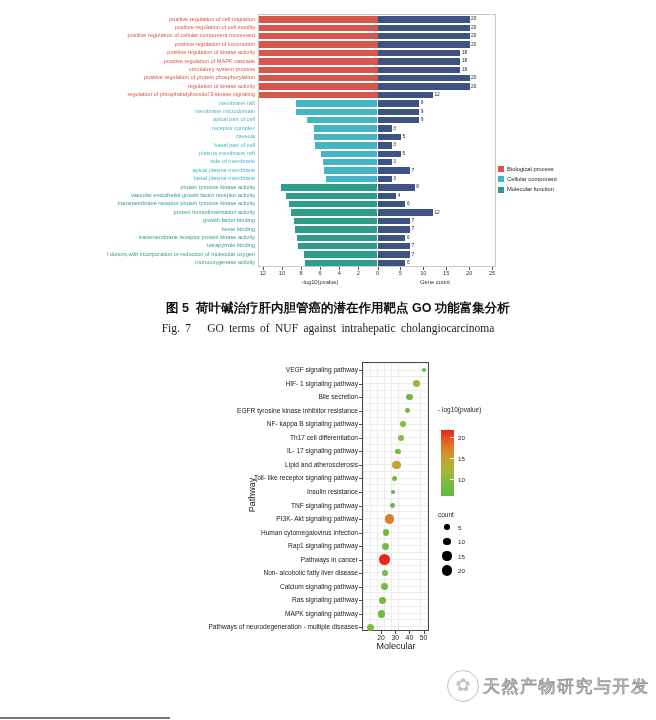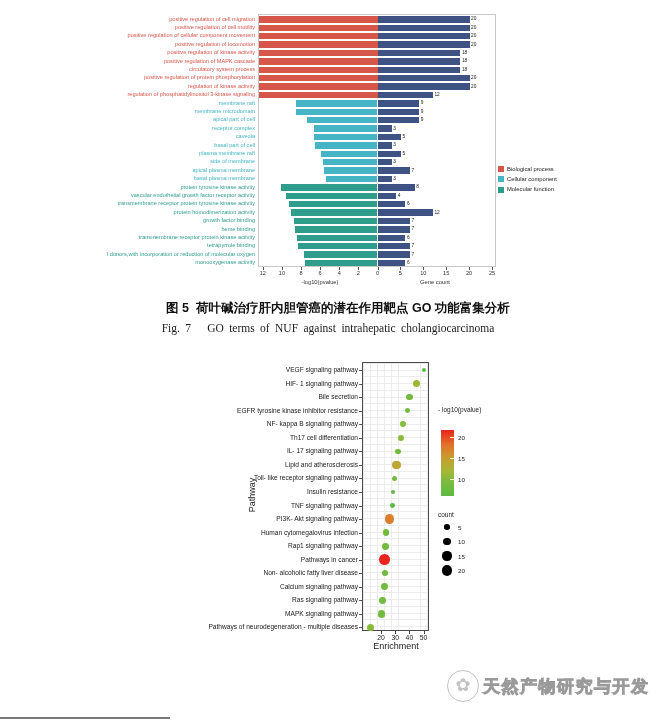--- a/index.html
+++ b/index.html
@@ -15,21 +15,21 @@
                repeating-linear-gradient(to bottom,#ececec 0,#ececec 0.8px,transparent 0.8px,transparent 6.75px);}
   .cap-zh{position:absolute;left:0;width:656px;text-align:center;font-size:12.5px;
           font-weight:bold;color:#111;white-space:pre;}
   .cap-en{position:absolute;left:0;width:656px;text-align:center;font-size:11.5px;
           font-family:"Liberation Serif","DejaVu Serif",serif;color:#1a1a1a;
           word-spacing:2.5px;white-space:pre;}
   #watermark{position:absolute;left:447px;top:670px;display:flex;align-items:center;
              gap:4px;pointer-events:none;}
   #wm-logo{width:30px;height:30px;border:1.5px solid rgba(145,145,145,0.55);border-radius:50%;
            color:rgba(145,145,145,0.55);font-size:18px;line-height:28px;text-align:center;}
-  #wm-text{font-size:17px;font-weight:bold;letter-spacing:1.5px;
+  #wm-text{font-size:17px;font-weight:normal;letter-spacing:1.5px;
            color:rgba(150,150,150,0.30);-webkit-text-stroke:0.9px #9a9a9a;}
   #footnote-rule{position:absolute;left:0;top:717px;width:170px;height:1.5px;background:#777;}
 </style>
 </head>
 <body>
 
 <div id="page">
 
   <div id="fig5">
     <div id="fig5-plot"></div>
@@ -263,21 +263,21 @@
     <div id="fig6-xaxis">
         <div class="abs" style="left: 381px; top: 631px; width: 1px; height: 3px; background: rgb(68, 68, 68);"></div>
         <div class="abs" style="left: 374px; top: 634px; width: 14px; text-align: center; font-size: 6.8px; color: rgb(34, 34, 34);">20</div>
         <div class="abs" style="left: 395.2px; top: 631px; width: 1px; height: 3px; background: rgb(68, 68, 68);"></div>
         <div class="abs" style="left: 388.2px; top: 634px; width: 14px; text-align: center; font-size: 6.8px; color: rgb(34, 34, 34);">30</div>
         <div class="abs" style="left: 409.4px; top: 631px; width: 1px; height: 3px; background: rgb(68, 68, 68);"></div>
         <div class="abs" style="left: 402.4px; top: 634px; width: 14px; text-align: center; font-size: 6.8px; color: rgb(34, 34, 34);">40</div>
         <div class="abs" style="left: 423.6px; top: 631px; width: 1px; height: 3px; background: rgb(68, 68, 68);"></div>
         <div class="abs" style="left: 416.6px; top: 634px; width: 14px; text-align: center; font-size: 6.8px; color: rgb(34, 34, 34);">50</div>
       </div>
-    <div class="abs" style="left:346px;top:641px;width:100px;text-align:center;font-size:9px;color:#222;">Enrichment</div>
+    <div class="abs" style="left:346px;top:641px;width:100px;text-align:center;font-size:9px;color:#222;">Molecular</div>
     <div class="abs" style="left:222px;top:490px;width:60px;text-align:center;font-size:9px;color:#222;transform:rotate(-90deg);">Pathway</div>
     <div class="abs" style="left:438px;top:406px;font-size:6.5px;color:#222;">- log10(pvalue)</div>
     <div id="fig6-grad" class="abs" style="left:441px;top:430px;width:13px;height:66px;
                 background:linear-gradient(to bottom,#e9241c 0%,#e3702a 22%,#c89d30 42%,#a4b835 62%,#78bb3e 80%,#5fba44 100%);"></div>
     <div id="fig6-grad-ticks">
         <div class="abs" style="left: 450px; top: 436.5px; width: 4px; height: 1px; background: rgb(255, 255, 255);"></div>
         <div class="abs" style="left: 458px; top: 434px; font-size: 6.2px; color: rgb(34, 34, 34);">20</div>
         <div class="abs" style="left: 450px; top: 457.5px; width: 4px; height: 1px; background: rgb(255, 255, 255);"></div>
         <div class="abs" style="left: 458px; top: 455px; font-size: 6.2px; color: rgb(34, 34, 34);">15</div>
         <div class="abs" style="left: 450px; top: 478.5px; width: 4px; height: 1px; background: rgb(255, 255, 255);"></div>

